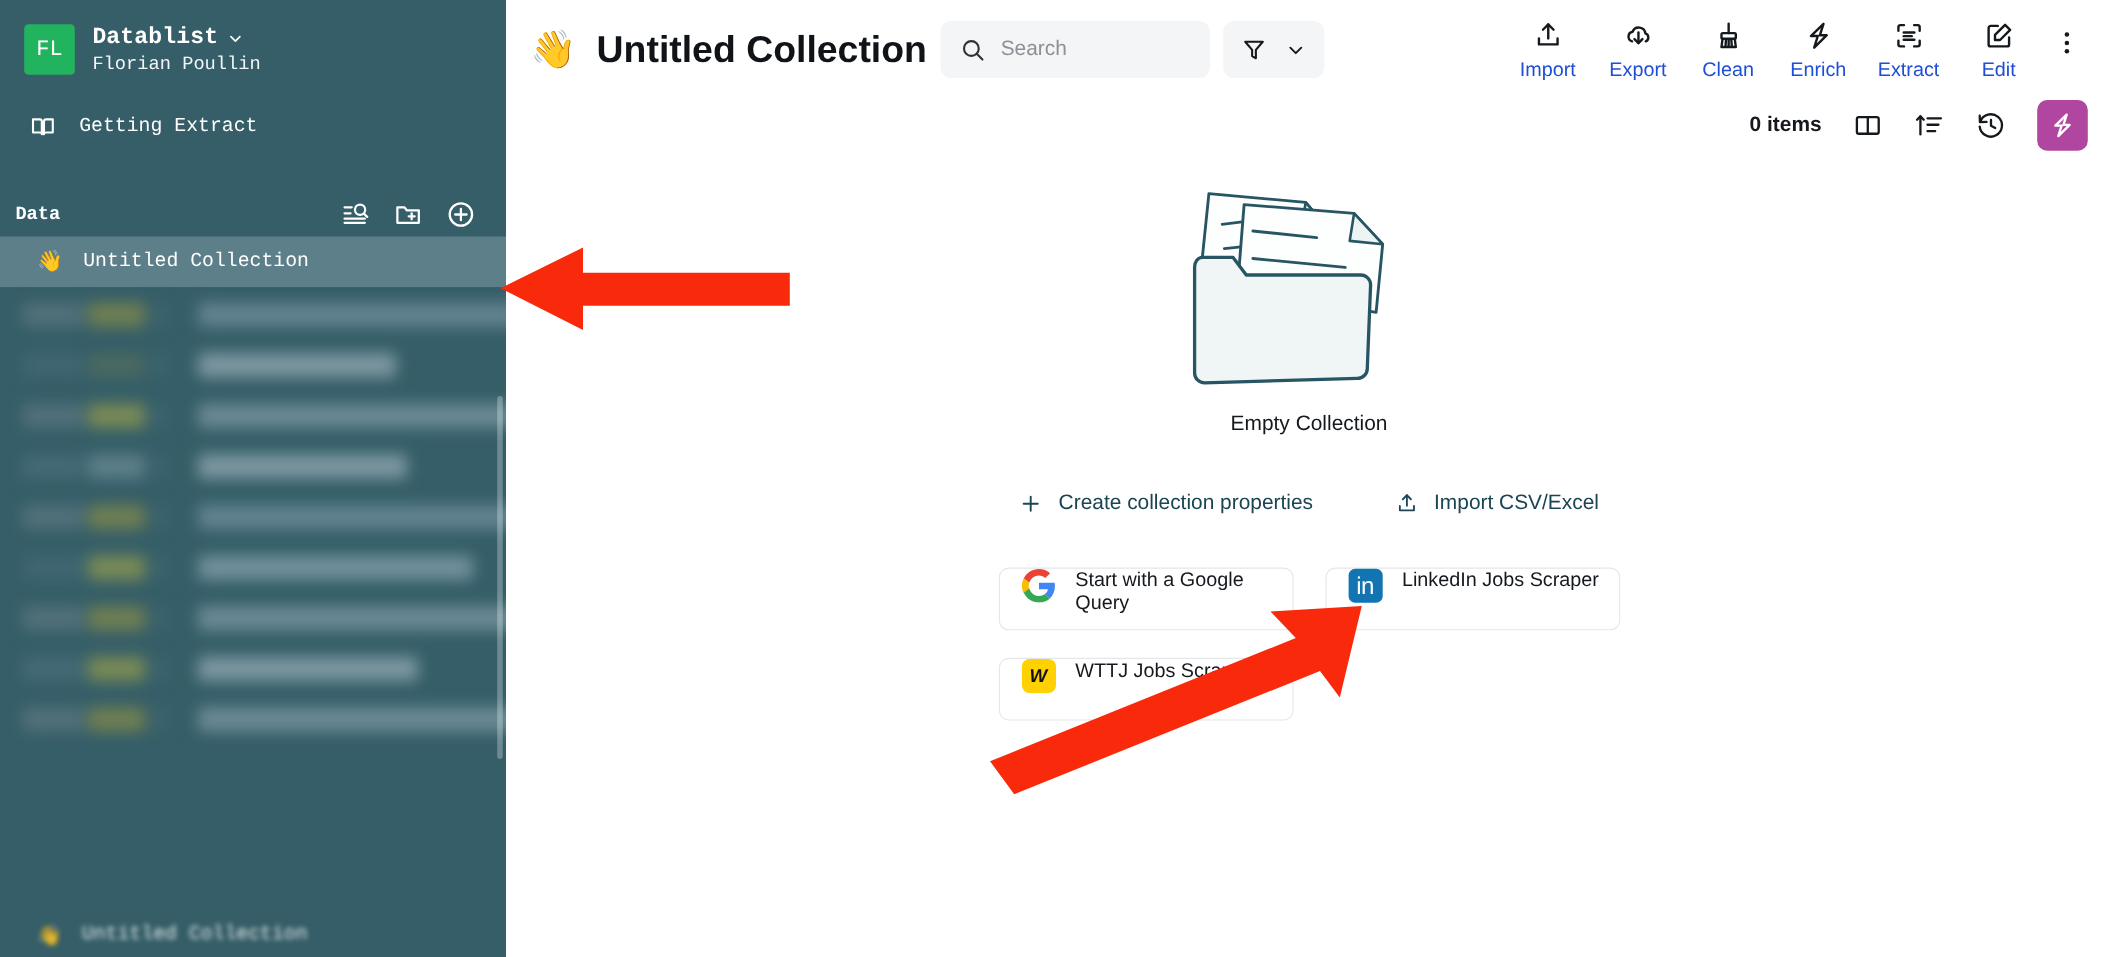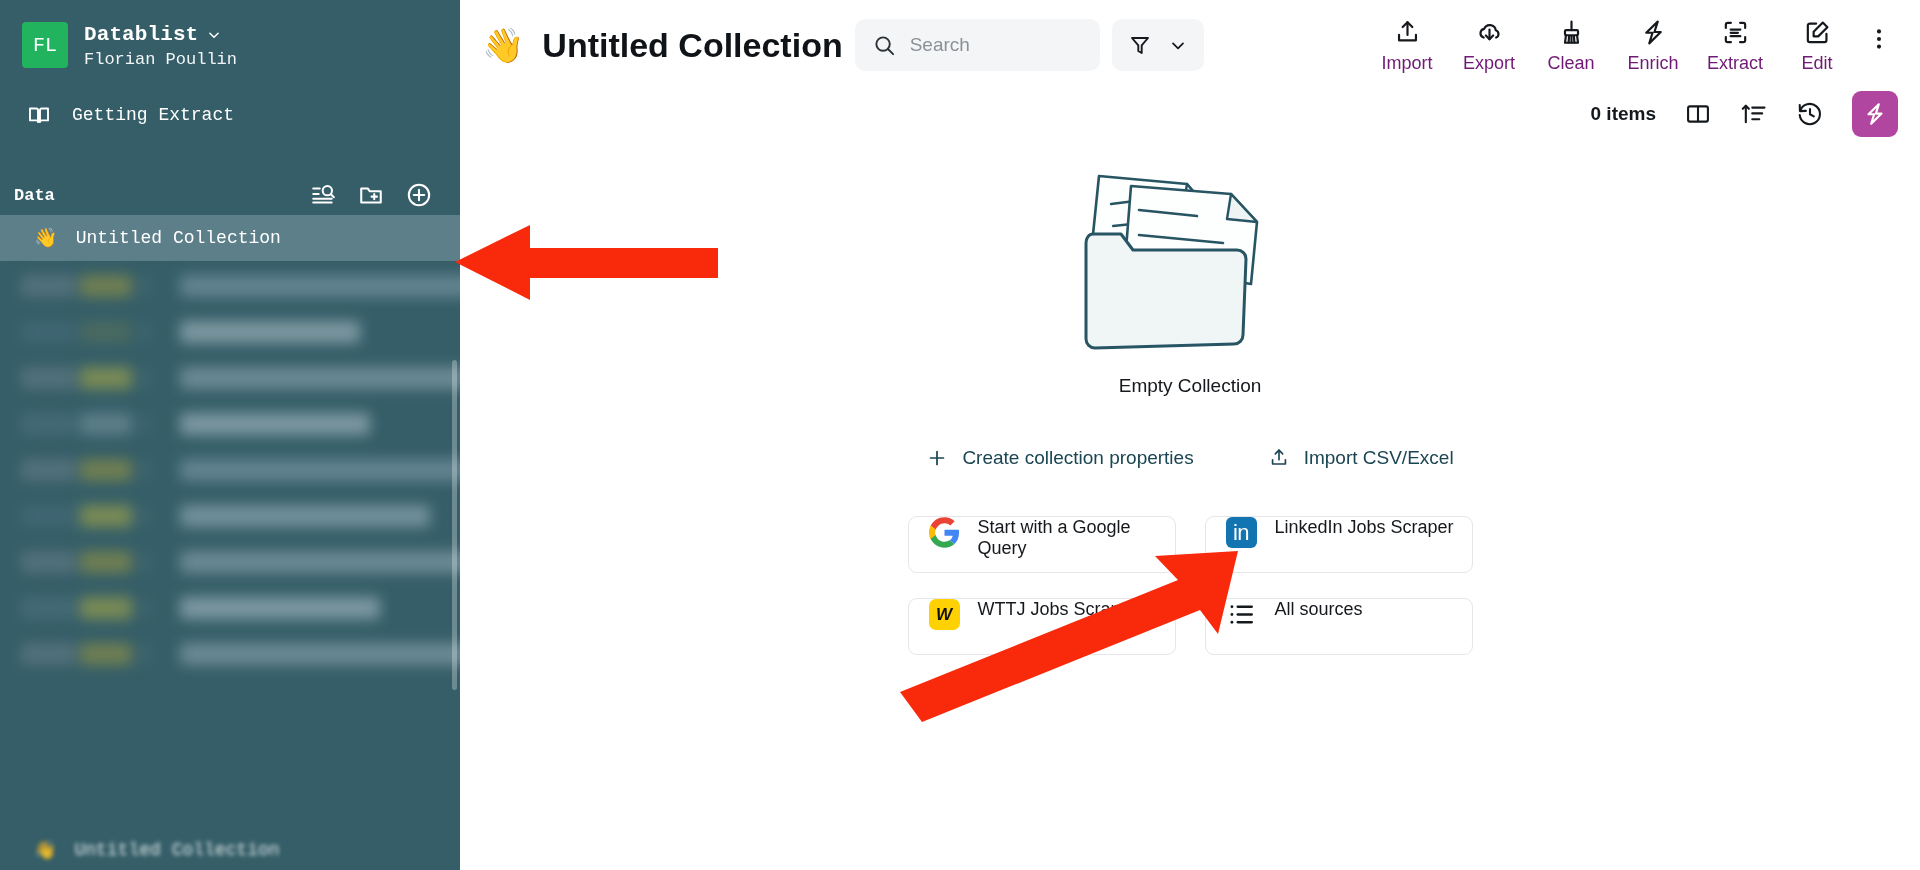--- a/index.html
+++ b/index.html
@@ -99,21 +99,21 @@
     margin-left: 12px; width: 92px; height: 52px;
     background: #f4f5f6; border-radius: 10px;
     display: flex; align-items: center; justify-content: center; gap: 16px;
   }
 
   .tools { margin-left: auto; display: flex; align-items: flex-start; gap: 0; }
   .tool {
     width: 82px; display: flex; flex-direction: column;
     align-items: center; gap: 6px; cursor: pointer; padding-top: 2px;
   }
-  .tool-lbl { font-size: 18px; color: #701a75; }
+  .tool-lbl { font-size: 18px; color: #1d4ed8; }
   .kebab { width: 42px; display: flex; align-items: center; justify-content: center; padding-top: 10px; cursor: pointer; }
 
   .subbar {
     display: flex; align-items: center; justify-content: flex-end;
     gap: 28px; padding: 18px 22px 0 0; height: 62px;
   }
   .items-count { font-size: 19px; font-weight: 700; color: #15191d; }
   .sub-ic { width: 28px; height: 28px; display: block; cursor: pointer; }
   .flash-btn {
     width: 46px; height: 46px; border-radius: 9px;
@@ -453,31 +453,20 @@
           <span class="card-lbl">LinkedIn Jobs Scraper</span>
         </div>
 
         <div class="card">
           <span class="wlogo">
               <span>W</span>
             </span>
           <span class="card-lbl">WTTJ Jobs Scraper</span>
         </div>
 
-        <div class="card">
-          <svg class="glogo" viewBox="0 0 24 24" fill="none" stroke="#15191d" stroke-width="1.8" stroke-linecap="round">
-              <line x1="9" y1="6" x2="20" y2="6"></line>
-              <line x1="9" y1="12" x2="20" y2="12"></line>
-              <line x1="9" y1="18" x2="20" y2="18"></line>
-              <circle cx="4.6" cy="6" r="1.1" fill="#15191d" stroke="none"></circle>
-              <circle cx="4.6" cy="12" r="1.1" fill="#15191d" stroke="none"></circle>
-              <circle cx="4.6" cy="18" r="1.1" fill="#15191d" stroke="none"></circle>
-            </svg>
-          <span class="card-lbl">All sources</span>
-        </div>
       </div>
     </div>
   </section>
 
   <svg id="arrows" viewBox="0 0 1920 870">
     <g>
       <polygon points="455,262 530,225 530,248 718,248 718,278 530,278 530,300" fill="#f92a0c"></polygon>
     </g>
     <g>
       <polygon points="1238,551 1155,556 1178,580 900,692 922,722 1200,610 1218,634" fill="#f92a0c"></polygon>

